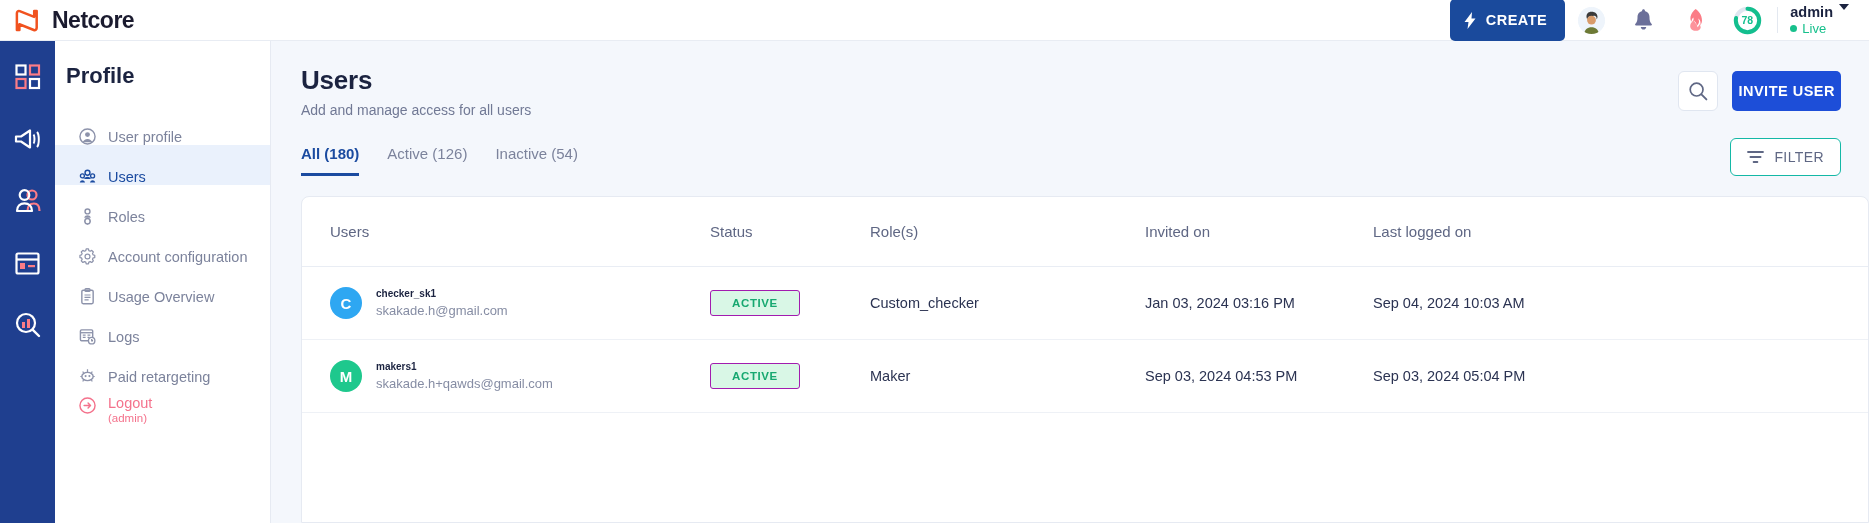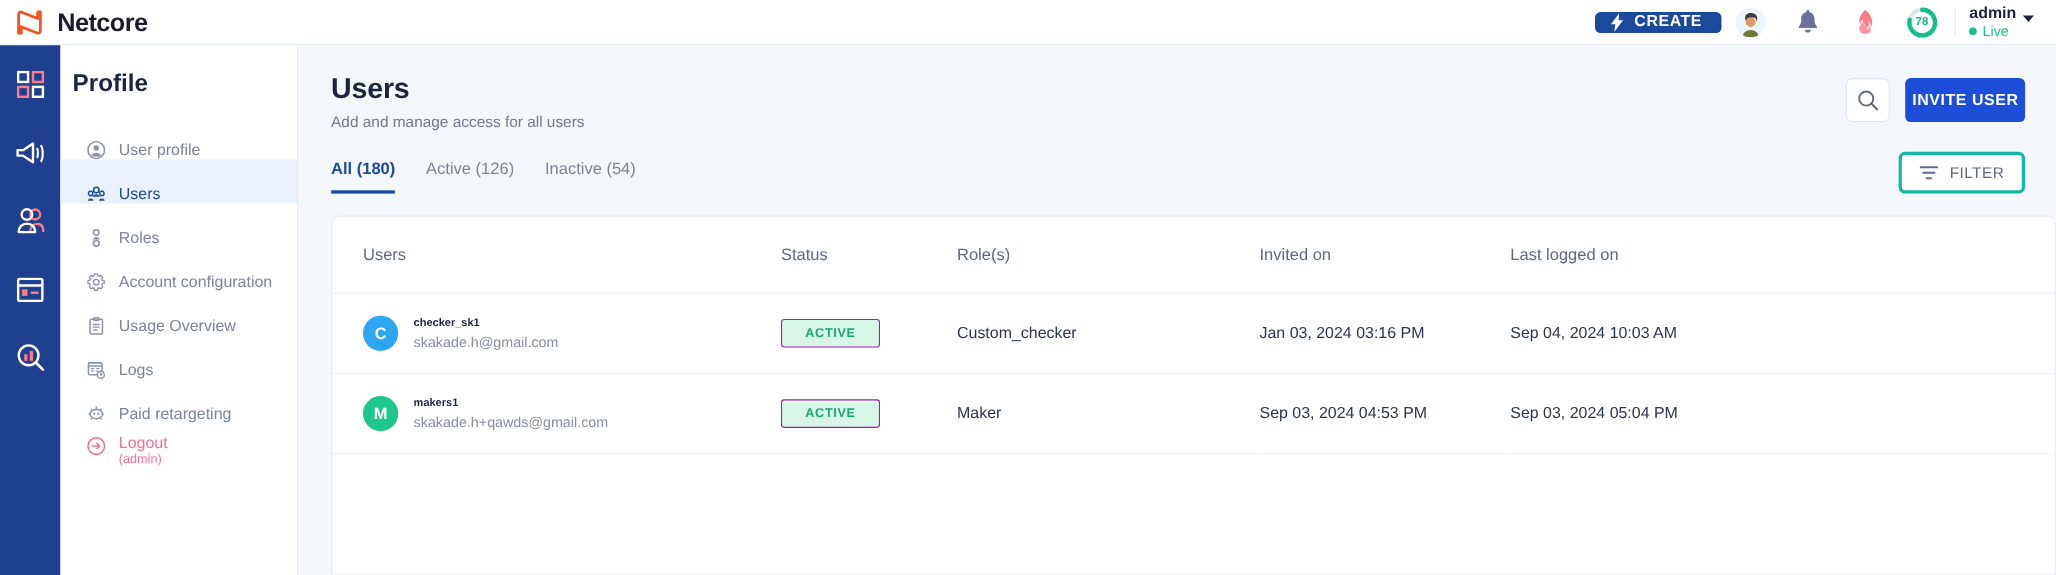--- a/index.html
+++ b/index.html
@@ -28,21 +28,21 @@
   }
   .brand-badge {
     background: #eef2fb; color: #2b4a91;
     font-size: 10.5px; font-weight: bold; letter-spacing: 0.7px;
     padding: 6px 11px; border-radius: 4px;
   }
   .topbar-right { margin-left: auto; display: flex; align-items: center; gap: 0; }
   .create-btn {
     background: #1a4a9c; color: #fff;
     border: none; border-radius: 5px;
-    height: 19px; padding: 0 18px 0 14px;
+    height: 42px; padding: 0 18px 0 14px;
     display: flex; align-items: center; gap: 9px;
     font-size: 14.5px; font-weight: bold; letter-spacing: 0.5px;
     cursor: pointer;
   }
   .bolt { width: 13px; height: 17px; flex: 0 0 auto; }
   .icon-slot {
     width: 52px; height: 41px;
     display: flex; align-items: center; justify-content: center;
     cursor: pointer;
   }
@@ -52,21 +52,21 @@
     font-size: 17px; line-height: 1; overflow: hidden;
   }
   .ring-wrap { position: relative; width: 29px; height: 29px; }
   .ring-num {
     position: absolute; inset: 0;
     display: flex; align-items: center; justify-content: center;
     font-size: 10.5px; font-weight: bold; color: #13bf8e;
   }
   .topbar-div { width: 1px; height: 26px; background: #e3e8f0; margin: 0 12px 0 4px; }
   .user-box { display: flex; flex-direction: column; gap: 1px; padding-right: 4px; cursor: pointer; }
-  .user-name { font-size: 14.5px; font-weight: bold; color: #1b2340; display: flex; align-items: flex-end; gap: 6px; }
+  .user-name { font-size: 14.5px; font-weight: bold; color: #1b2340; display: flex; align-items: flex-start; gap: 6px; }
   .caret { width: 0; height: 0; border-left: 5px solid transparent; border-right: 5px solid transparent; border-top: 6px solid #1b2340; }
   .user-live { font-size: 13px; color: #17c08c; display: flex; align-items: center; gap: 5px; }
   .live-dot { width: 7px; height: 7px; border-radius: 50%; background: #17c08c; }
 
   
   .body { flex: 1; display: flex; min-height: 0; }
 
   
   .rail {
     width: 55px; min-width: 55px;
@@ -126,21 +126,21 @@
 
   .tabsrow { display: flex; align-items: center; padding: 20px 28px 0 30px; }
   .tabs { display: flex; gap: 28px; }
   .tab {
     font-size: 15px; color: #7c839c; padding-bottom: 11px;
     border-bottom: 3px solid transparent; cursor: pointer;
   }
   .tab.active { color: #1b4ba0; font-weight: bold; border-bottom-color: #1b4ba0; }
   .filter-btn {
     margin-left: auto; margin-bottom: 6px;
-    background: #fff; border: 3px solid #14b8a6; border-radius: 6px;
+    background: #fff; border: 1px solid #14b8a6; border-radius: 6px;
     height: 38px; padding: 0 16px;
     display: flex; align-items: center; gap: 10px;
     font-size: 14px; color: #5f6784; letter-spacing: 0.4px; cursor: pointer;
   }
 
   .card {
     margin: 14px 0 0 30px;
     background: #fff;
     border: 1px solid #e6eaf2;
     border-top-left-radius: 8px; border-top-right-radius: 8px;

